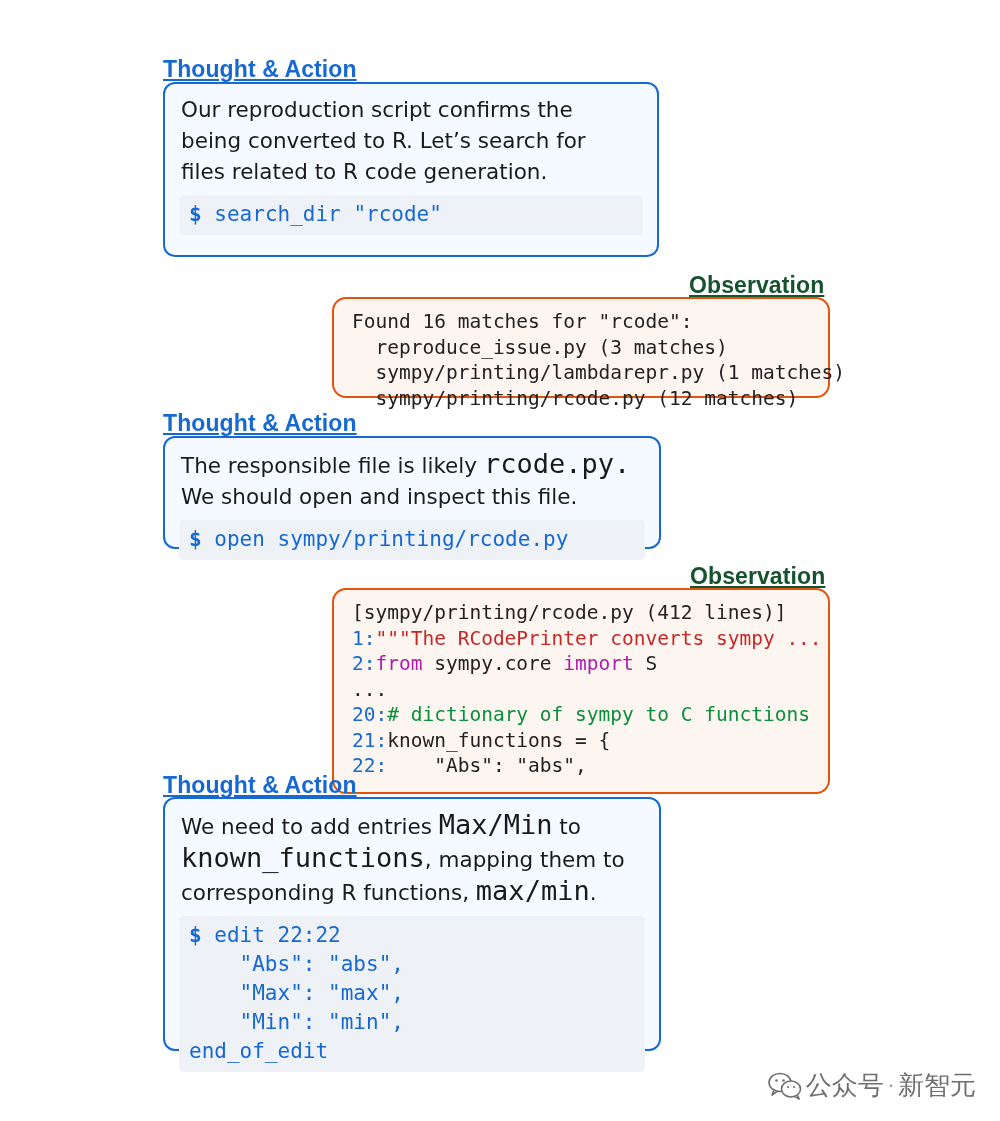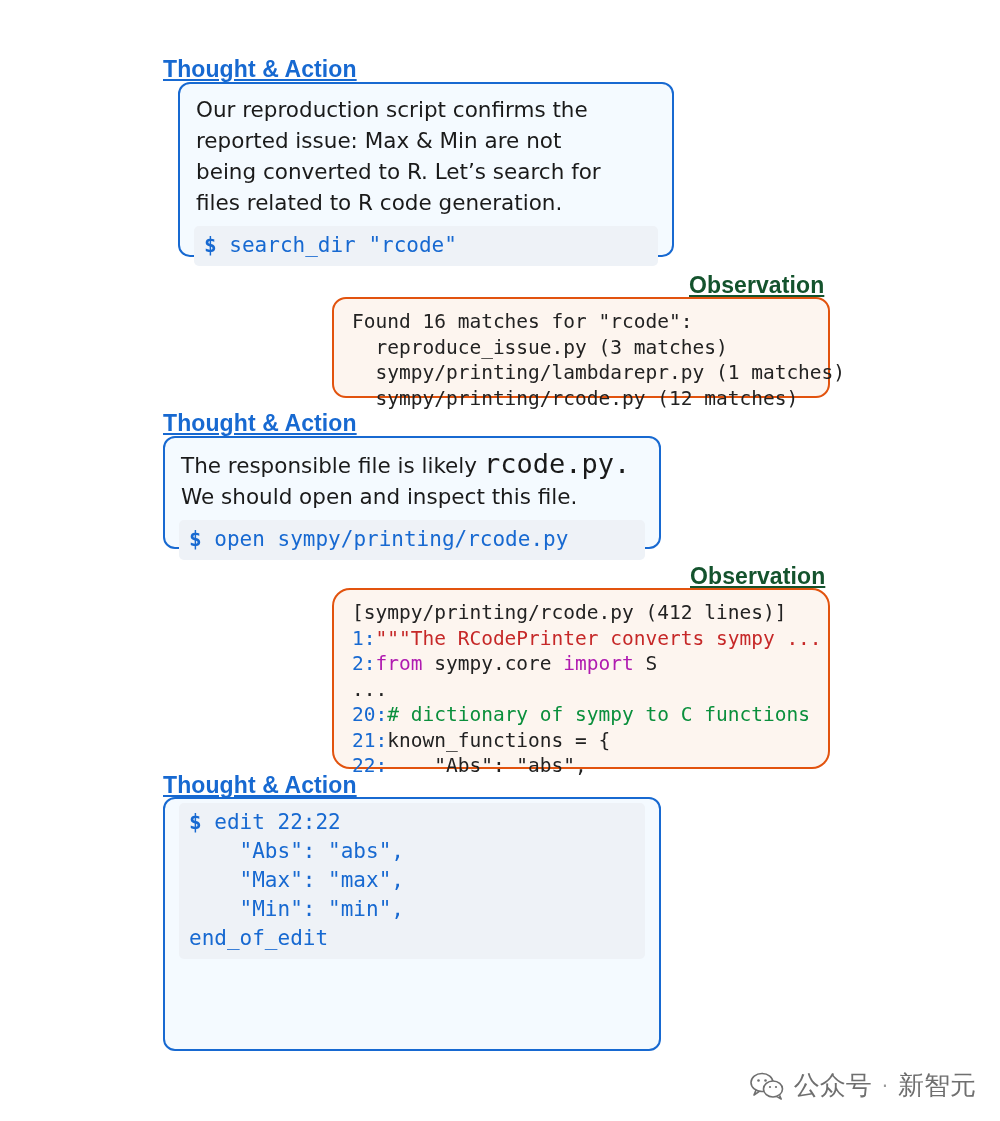--- a/index.html
+++ b/index.html
@@ -85,21 +85,21 @@
   .obs-text .cmt { color: #0a8f3c; }
   .obs-text .plain { color: #222222; }
 
   
   .footer {
     position: absolute;
     right: 24px;
     bottom: 18px;
     display: flex;
     align-items: center;
-    gap: 10px;
+    gap: 4px;
     color: #6f6f6f;
     font-size: 26px;
     font-family: "DejaVu Sans", sans-serif;
   }
   .footer .wechat {
     width: 34px;
     height: 28px;
     position: relative;
     display: inline-block;
   }
@@ -109,24 +109,23 @@
     color: #9a9a9a;
   }
 </style>
 </head>
 <body>
 
 <div class="canvas">
 
   <div class="label thought" style="left:163px; top:56px;">Thought &amp; Action</div>
 
-  <div class="bubble" style="left:178px; top:82px; width:496px; height:175px;">
+  <div class="bubble" style="left:163px; top:82px; width:496px; height:175px;">
     <div class="thought-text">
       <div>Our reproduction script confirms the</div>
-      <div>reported issue: Max &amp; Min are not</div>
       <div>being converted to R. Let’s search for</div>
       <div>files related to R code generation.</div>
     </div>
     <div class="cmd"><span class="prompt">$</span> <span>search_dir "rcode"</span></div>
   </div>
 
   <div class="label obs" style="left:689px; top:272px;">Observation</div>
 
   <div class="bubble obs" style="left:332px; top:297px; width:498px; height:101px;">
     <div class="obs-text"><span>Found 16 matches for "rcode":</span>
@@ -140,33 +139,38 @@
   <div class="bubble" style="left:163px; top:436px; width:498px; height:113px;">
     <div class="thought-text">
       <div><span>The responsible file is likely </span><span class="mono">rcode.py.</span></div>
       <div>We should open and inspect this file.</div>
     </div>
     <div class="cmd"><span class="prompt">$</span> <span>open sympy/printing/rcode.py</span></div>
   </div>
 
   <div class="label obs" style="left:690px; top:563px;">Observation</div>
 
-  <div class="bubble obs" style="left:332px; top:588px; width:498px; height:181px;border-radius:18px;">
+  <div class="bubble obs" style="left:332px; top:588px; width:498px; height:206px;">
     <div class="obs-text"><span class="plain">[sympy/printing/rcode.py (412 lines)]</span>
 <span class="ln">1:</span><span class="str">"""The RCodePrinter converts sympy ...</span>
 <span class="ln">2:</span><span class="kw">from</span><span class="plain"> sympy.core </span><span class="kw">import</span><span class="plain"> S</span>
 <span class="plain">...</span>
 <span class="ln">20:</span><span class="cmt"># dictionary of sympy to C functions</span>
 <span class="ln">21:</span><span class="plain">known_functions = {</span>
 <span class="ln">22:</span><span class="plain">    "Abs": "abs",</span></div>
   </div>
 
   <div class="label thought" style="left:163px; top:772px;">Thought &amp; Action</div>
 
   <div class="bubble" style="left:163px; top:797px; width:498px; height:254px;">
+    <div class="thought-text">
+      <div><span>We need to add entries </span><span class="mono">Max/Min</span><span> to</span></div>
+      <div><span class="mono">known_functions</span><span>, mapping them to</span></div>
+      <div><span>corresponding R functions, </span><span class="mono">max/min</span><span>.</span></div>
+    </div>
     <div class="cmd"><span class="prompt">$</span> <span>edit 22:22</span>
 <span>    "Abs": "abs",</span>
 <span>    "Max": "max",</span>
 <span>    "Min": "min",</span>
 <span>end_of_edit</span></div>
   </div>
 
   <div class="footer">
     <span class="wechat">
       <svg width="34" height="28" viewBox="0 0 34 28" xmlns="http://www.w3.org/2000/svg">

